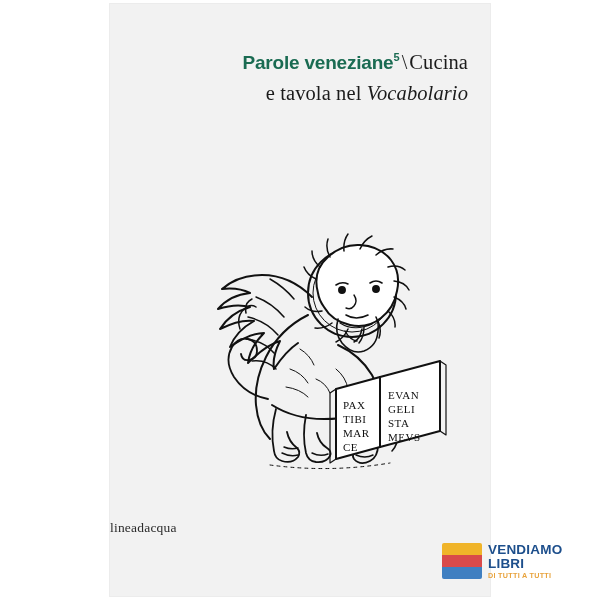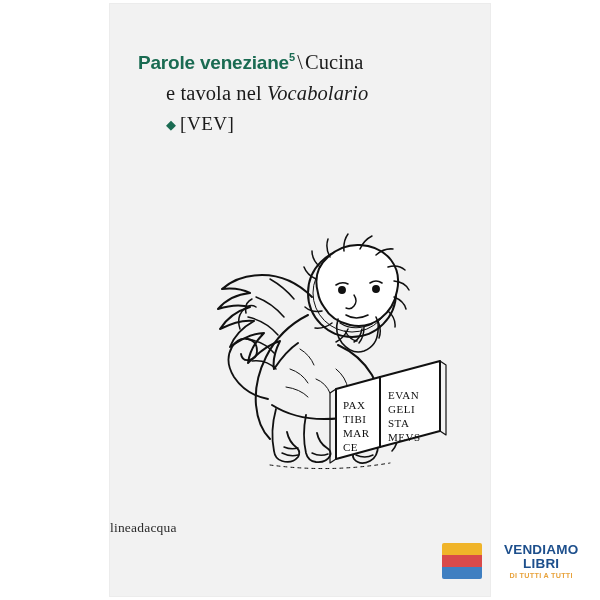--- a/index.html
+++ b/index.html
@@ -30,20 +30,21 @@
     box-shadow: 0 0 0 1px #ececec;
   }
 
   
   .title-block {
     position: absolute;
     left: 28px;
     top: 38px;
     width: 330px;
     color: #1b1b1b;
+    text-align: right;
   }
 
   .title-line {
     font-size: 20.5px;
     line-height: 30px;
     letter-spacing: 0.1px;
   }
 
   .title-line-1 {
     margin-left: 0;
@@ -123,21 +124,21 @@
 
   
   .badge {
     position: absolute;
     right: 8px;
     bottom: 16px;
     width: 150px;
     height: 46px;
     display: flex;
     align-items: center;
-    gap: 22px;
+    gap: 6px;
   }
 
   .badge-swatch {
     width: 40px;
     height: 36px;
     display: flex;
     flex-direction: column;
     border-radius: 2px;
     overflow: hidden;
     flex: none;
@@ -159,53 +160,48 @@
     font-size: 13.5px;
     color: #1d4f8c;
     letter-spacing: 0.2px;
   }
 
   .badge-l2 {
     font-weight: bold;
     font-size: 13.5px;
     color: #1d4f8c;
     letter-spacing: 0.2px;
-    text-align: center;
   }
 
   .badge-l3 {
     font-weight: bold;
     font-size: 7.2px;
     color: #e8a33d;
     letter-spacing: 0.3px;
     padding-top: 1px;
-    text-align: center;
   }
 </style>
 </head>
 <body>
 
 <div id="page">
 
   <div class="cover">
 
     <div class="title-block">
 
       <div class="title-line title-line-1">
         <span class="t-bold">Parole veneziane</span><span class="t-sup">5</span><span class="t-sep">\</span><span>Cucina</span>
       </div>
 
       <div class="title-line title-line-2">
         <span>e tavola nel </span><span class="t-italic">Vocabolario</span>
       </div>
 
 
-      <div class="title-line title-line-4">
-        <span class="t-diamond">◆</span><span class="t-acronym">[</span><span class="t-acronym">V</span><span class="t-acronym small">EV</span><span class="t-acronym">]</span>
-      </div>
     </div>
 
     <div class="illustration">
       <svg viewBox="0 0 322 280" xmlns="http://www.w3.org/2000/svg">
         <g fill="none" stroke="#111111" stroke-width="1.5" stroke-linejoin="round" stroke-linecap="round">
 
           <circle cx="212" cy="74" r="44" stroke-width="2"></circle>
           <circle cx="212" cy="74" r="39" stroke-width="1"></circle>
 
           <path d="M178 74 q-6 -22 10 -36 q14 -13 32 -12 q20 1 31 15 q10 13 6 31 q-3 17 -16 27 q-14 11 -31 7 q-18 -4 -26 -18 q-5 -7 -6 -14 z" stroke-width="2" fill="#ffffff"></path>

